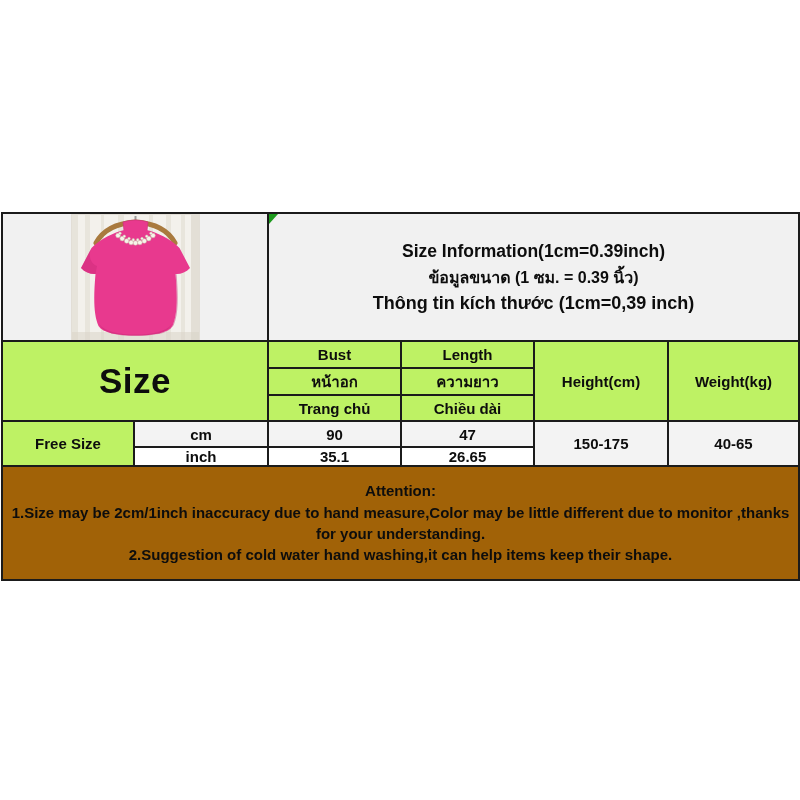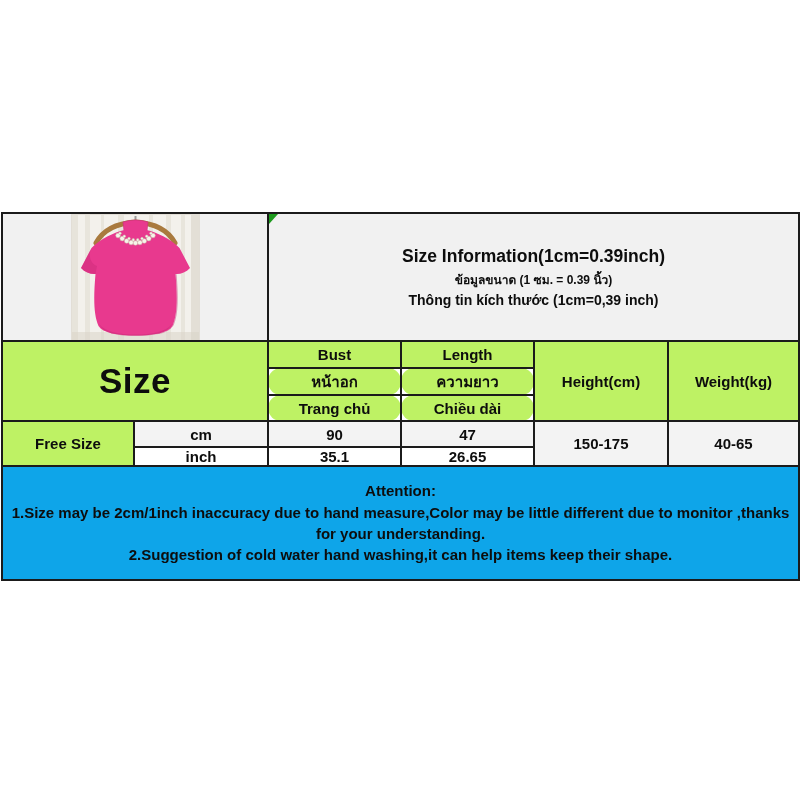--- a/index.html
+++ b/index.html
@@ -8,53 +8,53 @@
     font-family:"Liberation Sans","DejaVu Sans",sans-serif;color:#0d0d0d;
   }
   table.size-chart{
     position:absolute;left:1px;top:212px;width:797px;
     border-collapse:collapse;table-layout:fixed;
   }
   table.size-chart td{
     border:2px solid #1b1b1b;text-align:center;vertical-align:middle;
     font-weight:bold;font-size:15px;padding:0;overflow:hidden;
   }
-  td.bt1{border-top-width:1px;border-radius:13px;}
+  td.bt1{border-top-width:1px;}
   .bg-gray{background:#bef264;}
   .bg-light{background:#f1f1f1;}
   .bg-lighter{background:#f3f3f3;}
   .bg-white{background:#ffffff;}
 
   
   tr.r-photo{height:128px;}
   tr.r-h1{height:27px;} tr.r-h2{height:27px;} tr.r-h3{height:26px;}
   tr.r-d1{height:26px;border-radius:12px;} tr.r-d2{height:14px;}
   tr.r-note{height:114px;}
 
   
   td.photo-cell{vertical-align:middle;}
   .photo-wrap{display:flex;align-items:center;justify-content:center;height:126px;}
   .photo-frame{width:127px;height:125px;border:1px solid #e2ded6;box-sizing:content-box;background:#f3f1ec;}
 
   
   td.title-cell{position:relative;}
   .title-stack{display:flex;flex-direction:column;justify-content:center;align-items:center;gap:3px;height:100%;}
   .title-en{font-size:17.5px;font-weight:bold;}
-  .title-th{font-size:12px;font-weight:bold;}
-  .title-vi{font-size:14px;font-weight:bold;}
+  .title-th{font-size:16px;font-weight:bold;}
+  .title-vi{font-size:18px;font-weight:bold;}
   .corner-flag{
     position:absolute;top:0;left:0;width:0;height:0;
     border-top:10px solid #1d9a1d;border-right:9px solid transparent;
   }
 
   .size-big{font-size:35px;font-weight:bold;letter-spacing:0.5px;}
 
   
   td.note-cell{
-    text-align:left;vertical-align:top;font-weight:normal;background:#0ea5e9;
+    text-align:left;vertical-align:top;font-weight:normal;background:#a16207;
     font-size:14.6px;line-height:1.42;padding:3px 6px 0 5px;margin-left:40px;
   }
   .note-line{margin:0;}
 </style>
 </head>
 <body>
 
 <div class="canvas">
 
   <table class="size-chart">

